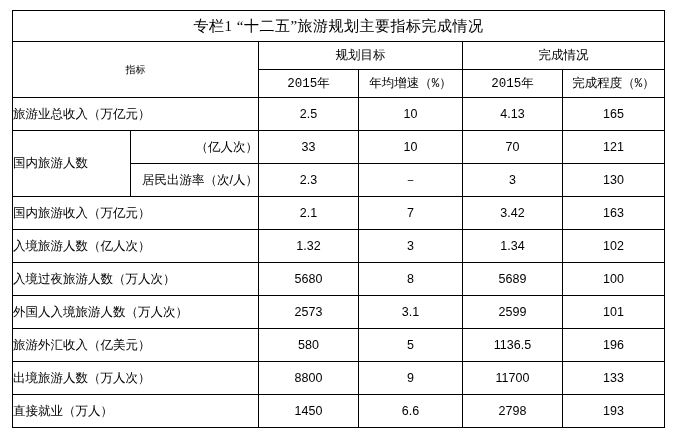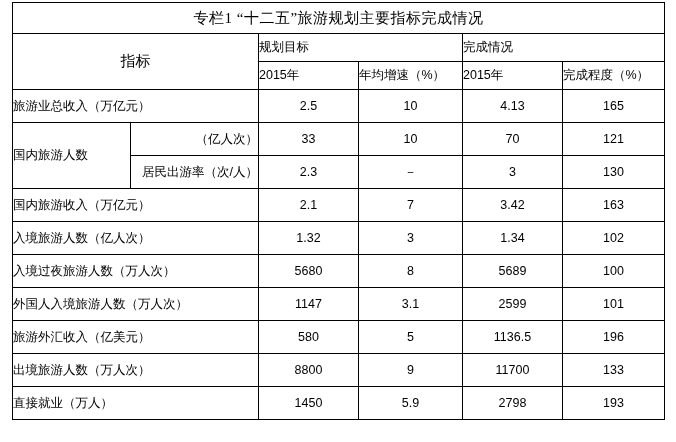--- a/index.html
+++ b/index.html
@@ -12,21 +12,21 @@
     height: 442px;
     font-family: "Liberation Sans", "DejaVu Sans", sans-serif;
     color: #000000;
     overflow: hidden;
   }
   .page {
     position: relative;
     width: 676px;
     height: 442px;
     box-sizing: border-box;
-    padding: 2px 12px 0 12px;
+    padding: 10px 12px 0 12px;
   }
   table.main {
     border-collapse: collapse;
     width: 652px;
     table-layout: fixed;
     font-size: 12.5px;
   }
   table.main td, table.main th {
     border: 1px solid #000000;
     padding: 0;
@@ -36,27 +36,28 @@
   .title-cell {
     border: 1px solid #000000;
     text-align: center;
     font-size: 15px;
     font-weight: bold;
     height: 30px;
     letter-spacing: 0.5px;
     font-family: "Liberation Serif", "DejaVu Serif", serif;
   }
   .hdr {
-    text-align: left;
+    text-align: center;
     height: 27px;
     font-size: 12.5px;
+    font-family: Liberation Mono, monospace;
   }
   .hdr-ind {
     text-align: center;
-    font-size: 15px;
+    font-size: 10px;
   }
   .c {
     text-align: center;
   }
   .l {
     text-align: left;
     padding-left: 8px;
   }
   .row-cell {
     height: 32px;
@@ -150,21 +151,21 @@
       <tr>
         <td class="row-cell l nowrap" colspan="2">入境过夜旅游人数（万人次）</td>
         <td class="row-cell c">5680</td>
         <td class="row-cell c">8</td>
         <td class="row-cell c">5689</td>
         <td class="row-cell c">100</td>
       </tr>
 
       <tr>
         <td class="row-cell l nowrap" colspan="2">外国人入境旅游人数（万人次）</td>
-        <td class="row-cell c">1147</td>
+        <td class="row-cell c">2573</td>
         <td class="row-cell c">3.1</td>
         <td class="row-cell c">2599</td>
         <td class="row-cell c">101</td>
       </tr>
 
       <tr>
         <td class="row-cell l nowrap" colspan="2">旅游外汇收入（亿美元）</td>
         <td class="row-cell c">580</td>
         <td class="row-cell c">5</td>
         <td class="row-cell c">1136.5</td>
@@ -175,19 +176,19 @@
         <td class="row-cell l nowrap" colspan="2">出境旅游人数（万人次）</td>
         <td class="row-cell c">8800</td>
         <td class="row-cell c">9</td>
         <td class="row-cell c">11700</td>
         <td class="row-cell c">133</td>
       </tr>
 
       <tr>
         <td class="row-cell l nowrap" colspan="2">直接就业（万人）</td>
         <td class="row-cell c">1450</td>
-        <td class="row-cell c">5.9</td>
+        <td class="row-cell c">6.6</td>
         <td class="row-cell c">2798</td>
         <td class="row-cell c">193</td>
       </tr>
     </tbody>
   </table>
 </div>
 
 </body></html>

